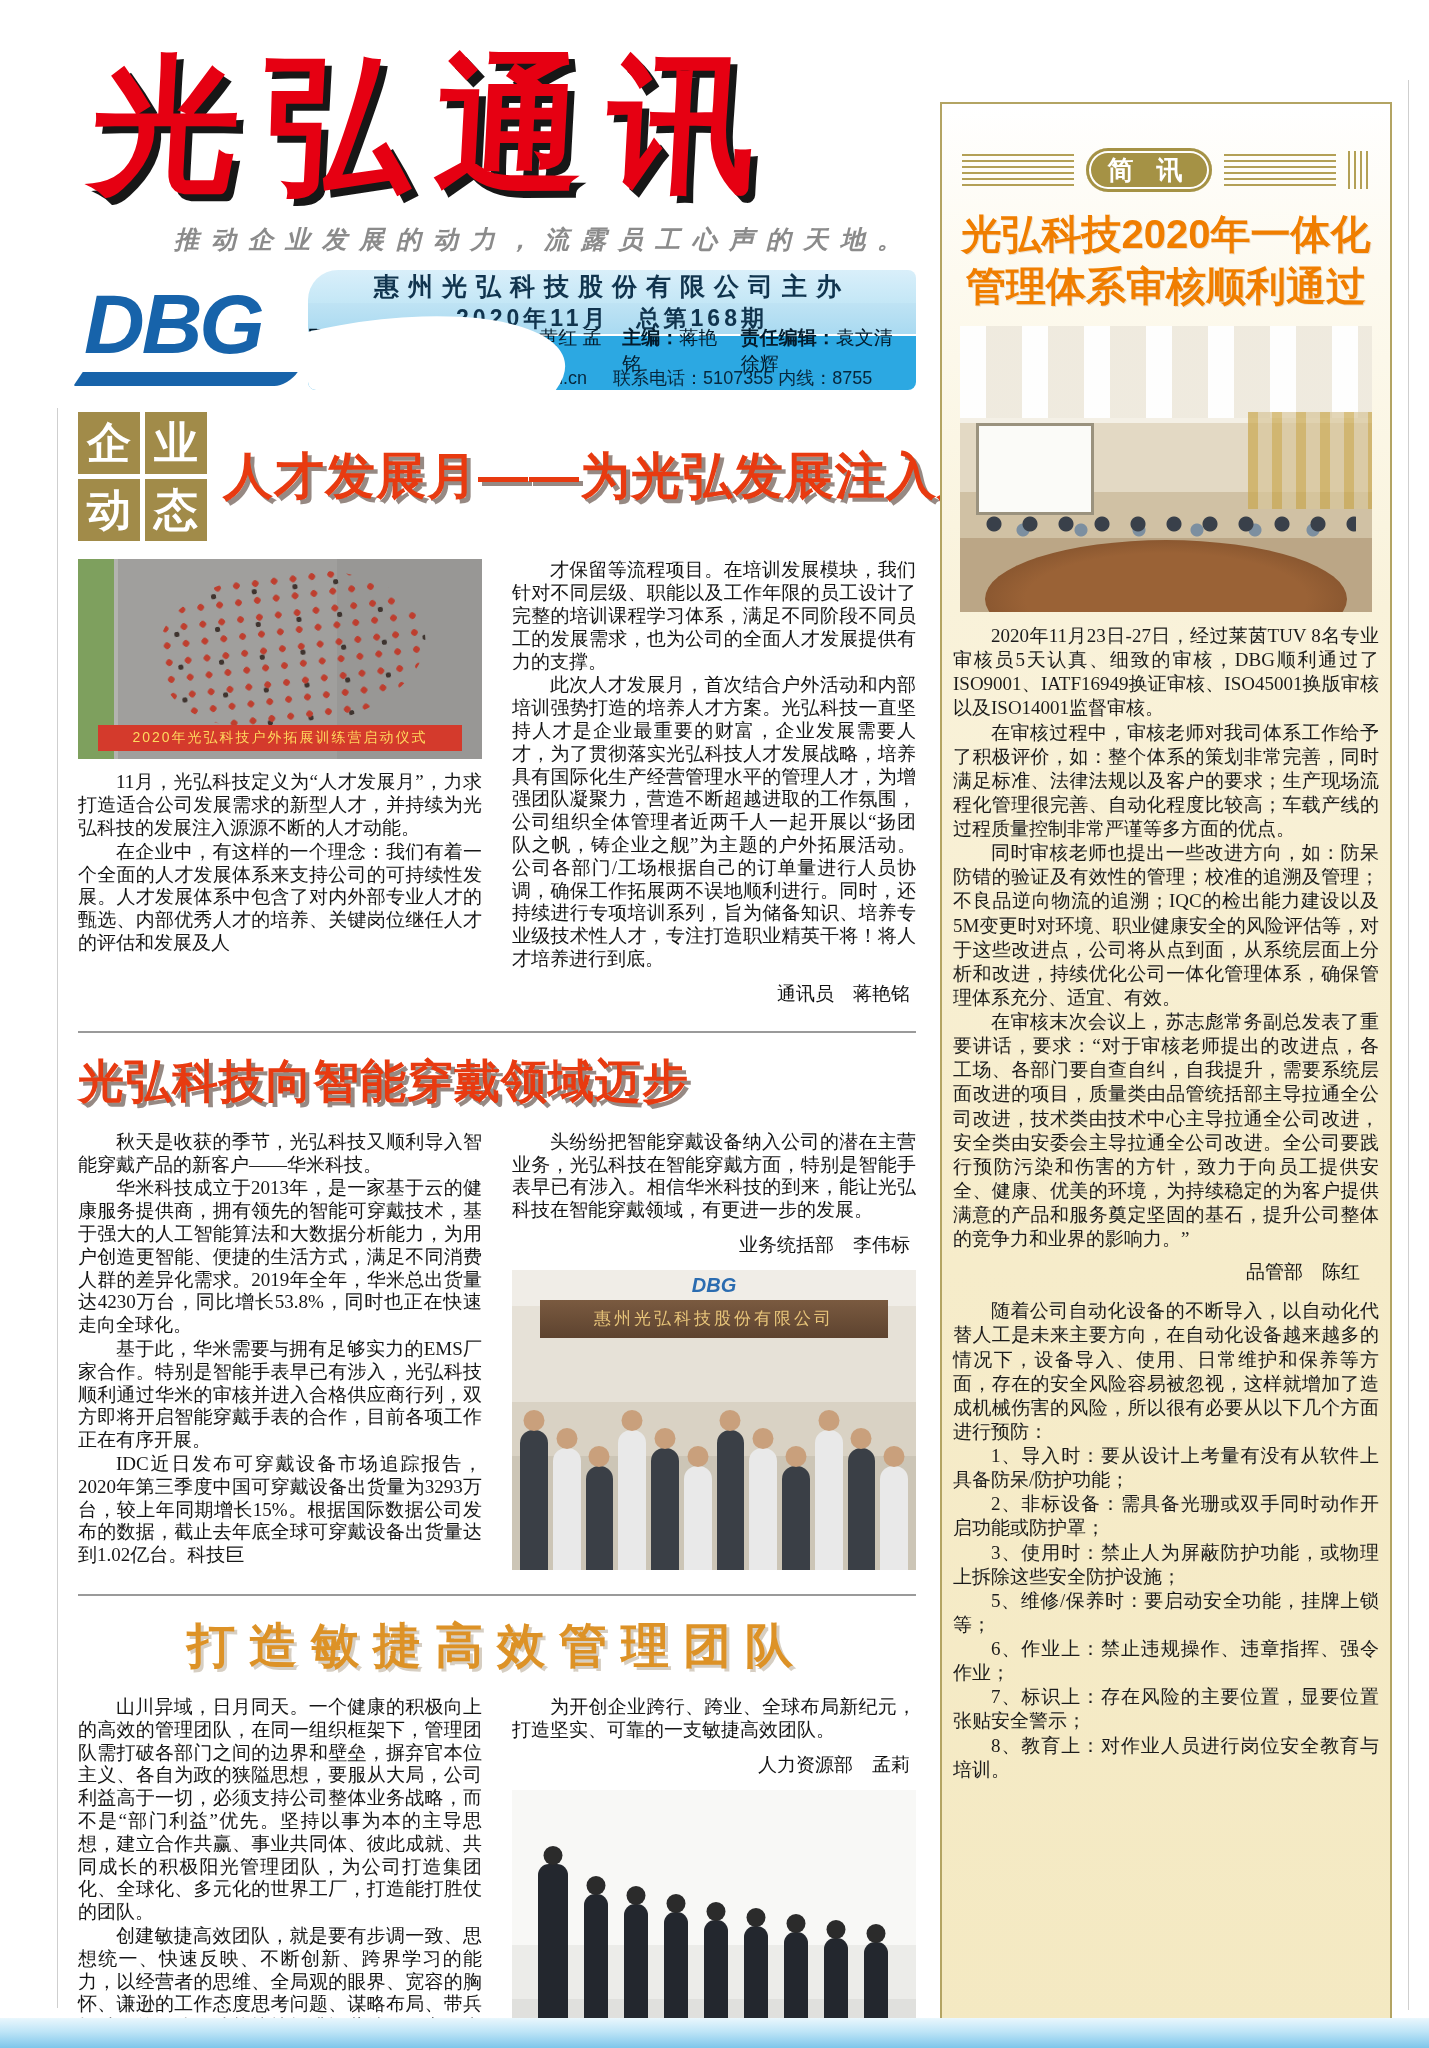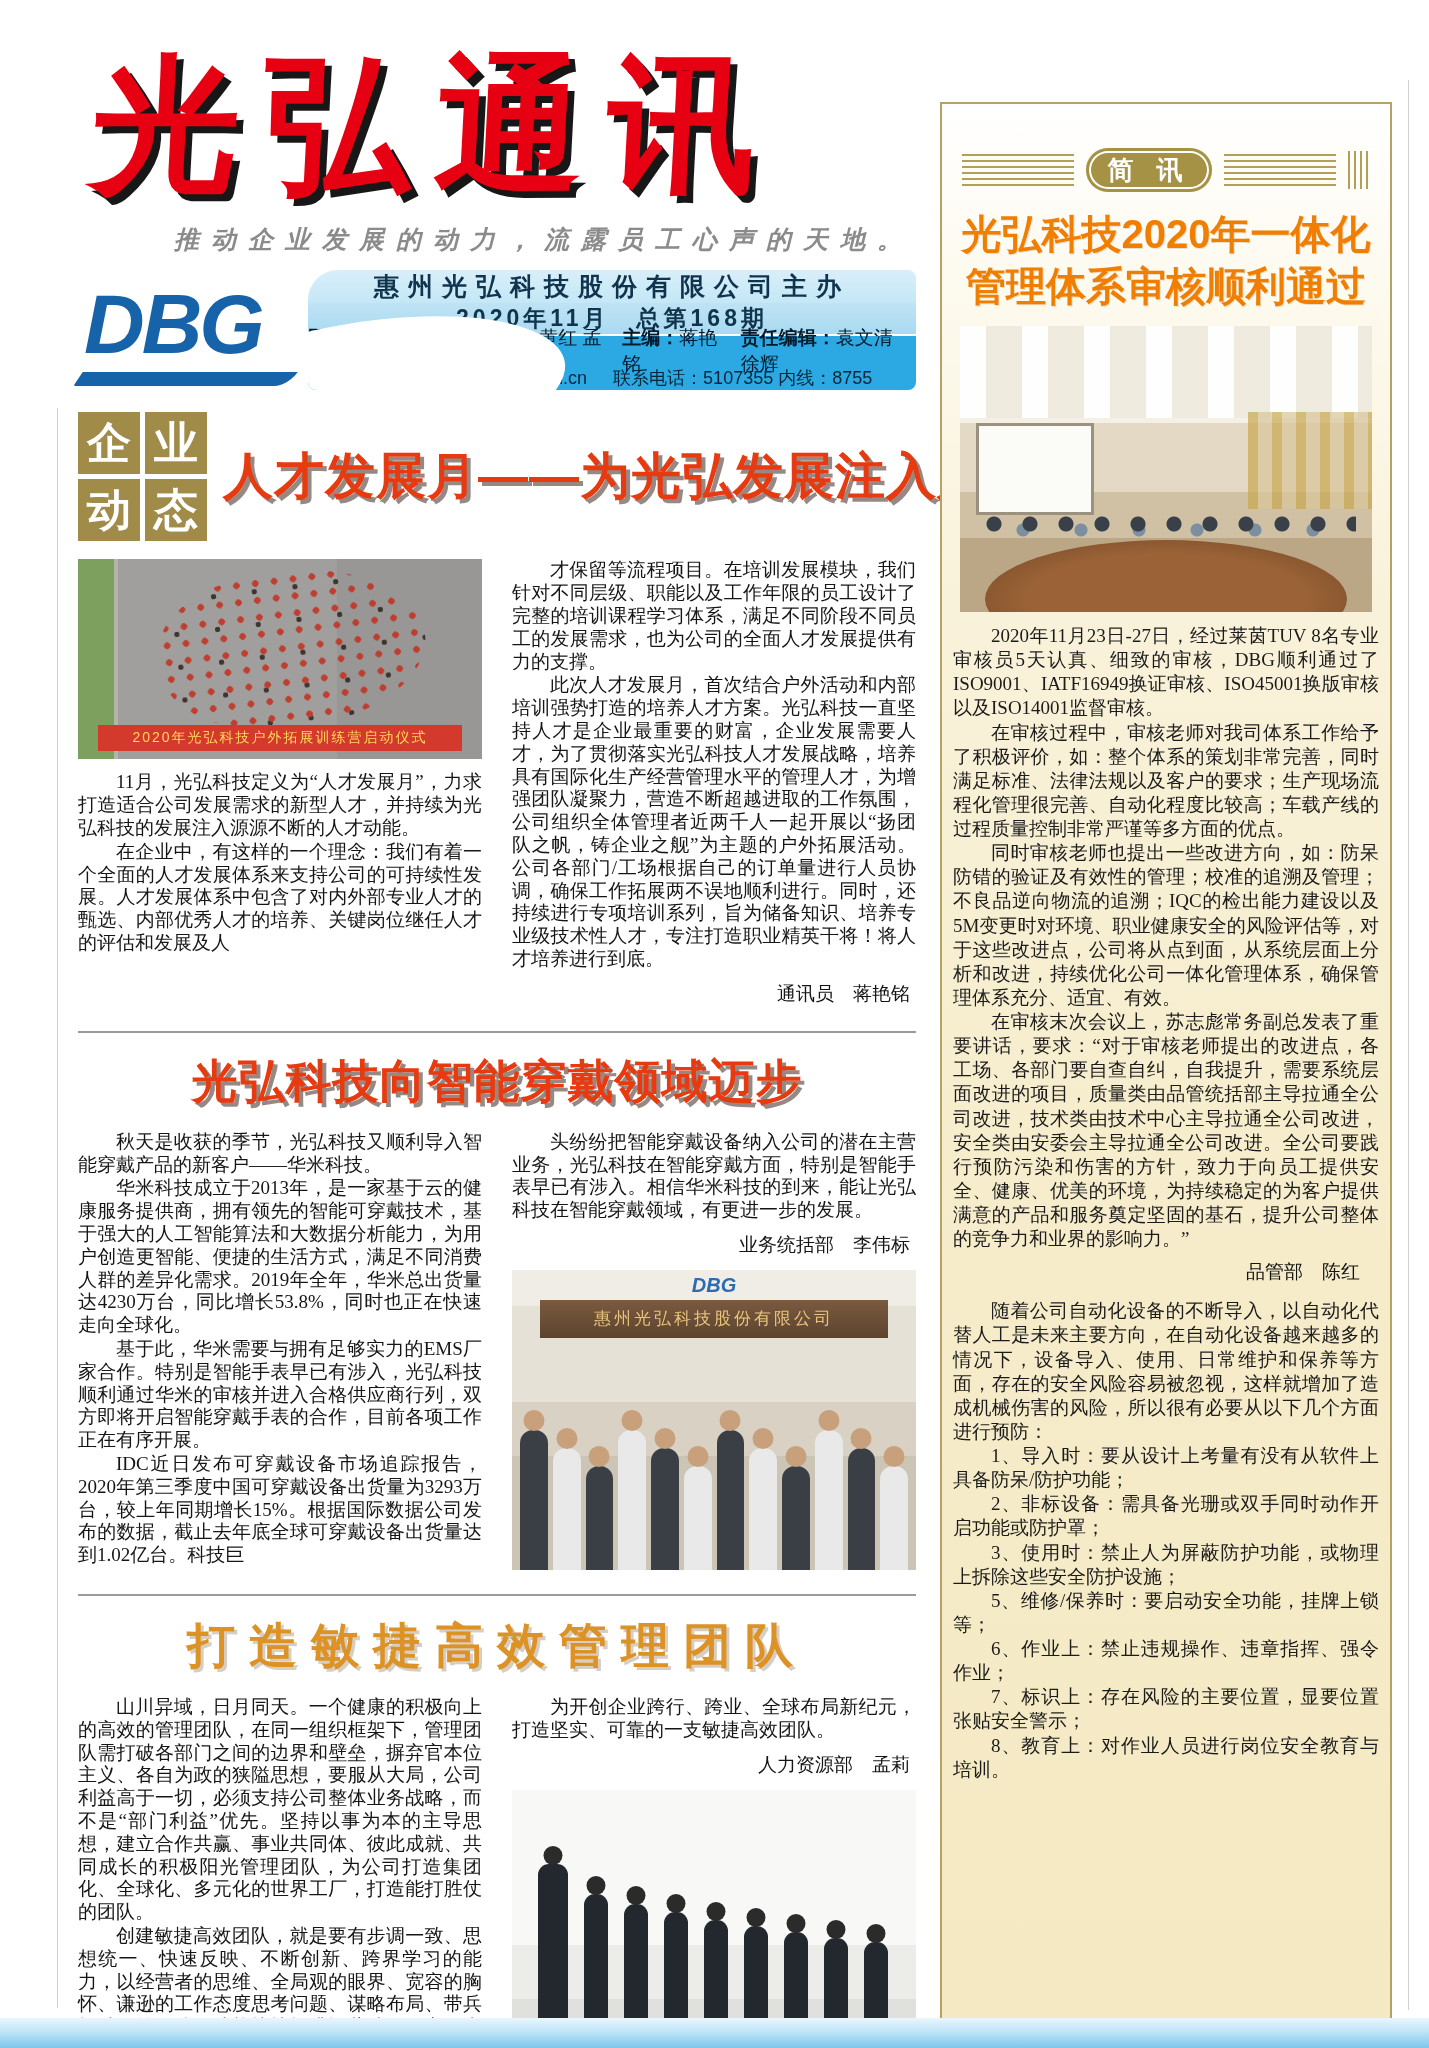--- a/index.html
+++ b/index.html
@@ -58,21 +58,21 @@
   .a-head { display:flex; align-items:center; gap:16px; }
   .badge { display:grid; grid-template-columns:62px 62px; grid-auto-rows:62px; gap:5px; }
   .badge span {
     background:#a18b49; color:#fff; font-family:"Liberation Sans","DejaVu Sans",sans-serif;
     font-weight:700; font-size:44px; display:flex; align-items:center; justify-content:center;
   }
   .h-red {
     font-family:"Liberation Sans","DejaVu Sans",sans-serif; font-weight:900; font-size:50px;
     color:#e83a10; text-shadow:4px 4px 0 rgba(45,20,8,.5); letter-spacing:1px; white-space:nowrap;
   }
-  .h-center { text-align:center; margin:4px 0 0; }
+  .h-center { text-align:left; margin:4px 0 0; }
   .h-gold {
     font-family:"Liberation Sans","DejaVu Sans",sans-serif; font-weight:900; font-size:48px;
     color:#dd9226; letter-spacing:14px; text-shadow:3px 3px 0 rgba(90,60,10,.25);
     text-align:center; white-space:nowrap;
   }
   .cols { display:flex; gap:30px; margin-top:18px; }
   .col { flex:1; min-width:0; }
   p.body {
     font-size:19px; line-height:1.2; text-align:justify; text-indent:2em;
     margin:0 0 1px; color:#151515;

